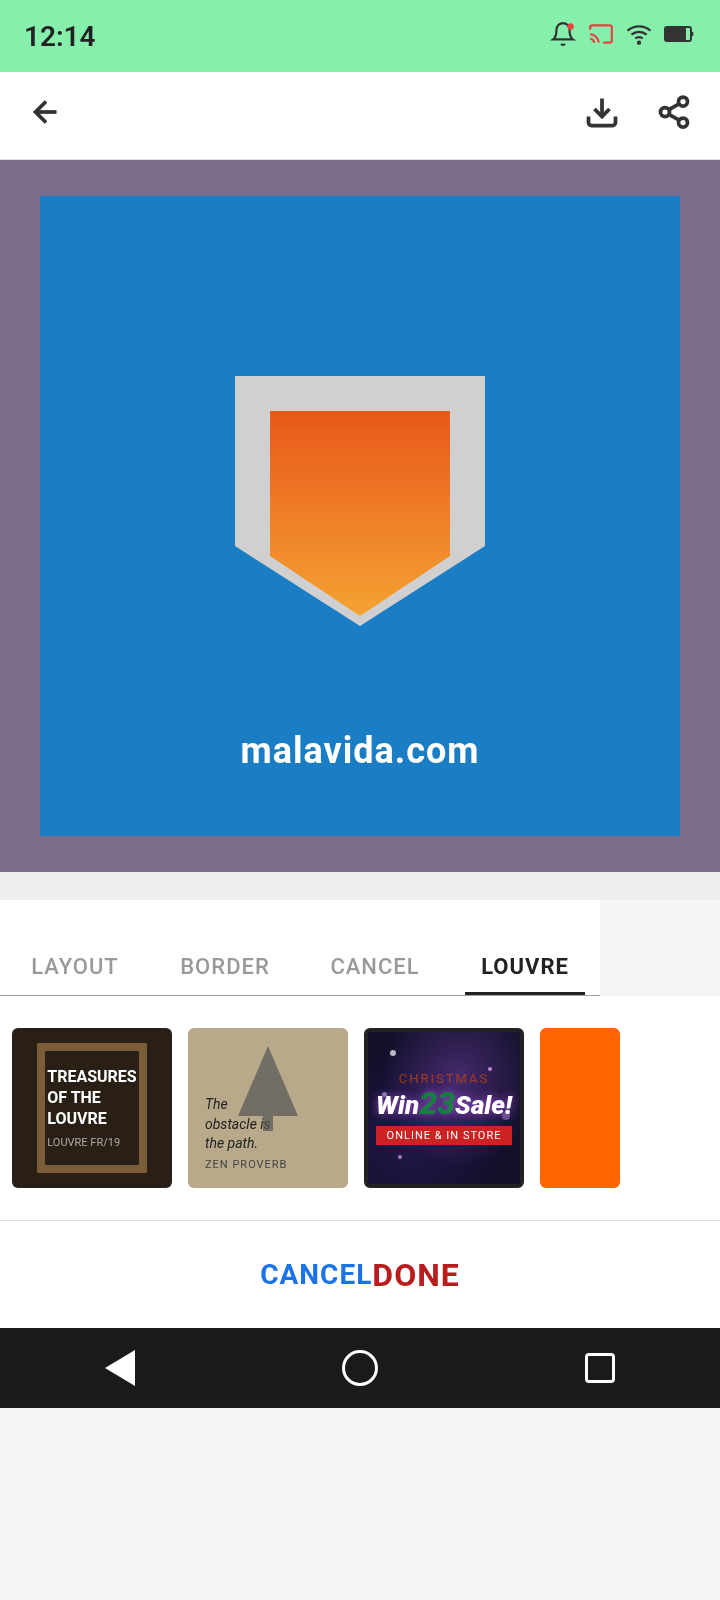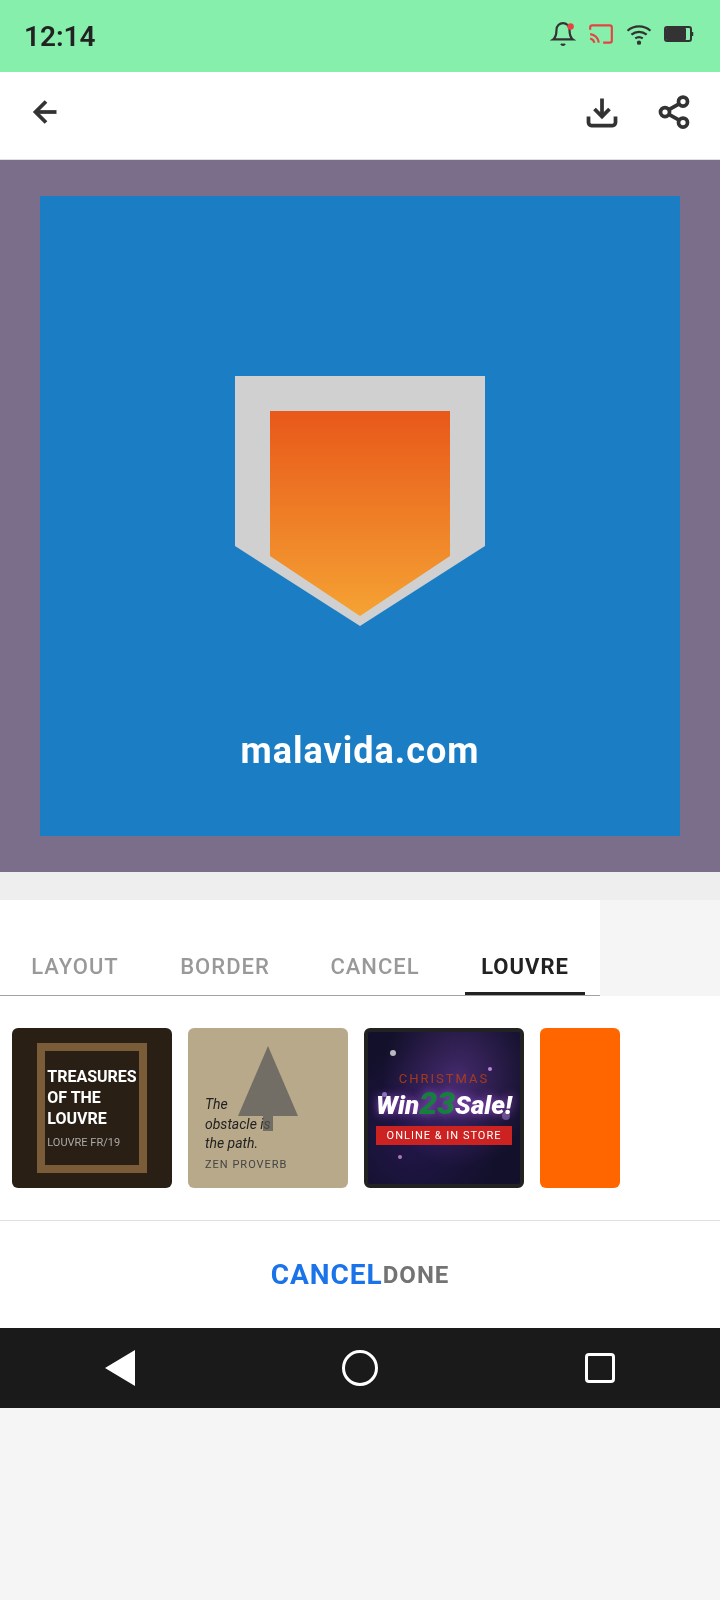--- a/index.html
+++ b/index.html
@@ -232,23 +232,23 @@
     }
     .action-cancel {
       font-size: 28px;
       font-weight: 700;
       color: #1a73e8;
       text-transform: uppercase;
       letter-spacing: 1px;
       cursor: pointer;
     }
     .action-done {
-      font-size: 24px;
+      font-size: 32px;
       font-weight: 700;
-      color: #737373;
+      color: #b91c1c;
       text-transform: uppercase;
       letter-spacing: 1px;
       cursor: pointer;
     }
 
     
     .nav-bar {
       width: 720px;
       height: 80px;
       background: #1a1a1a;

